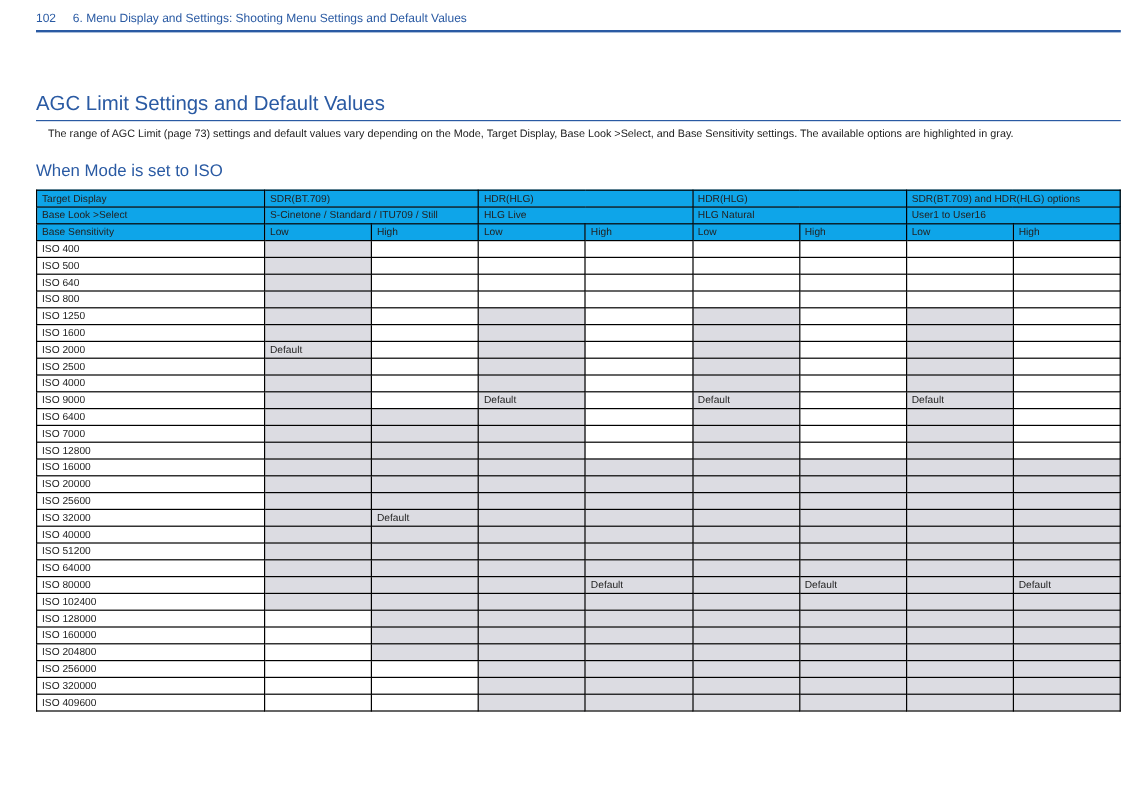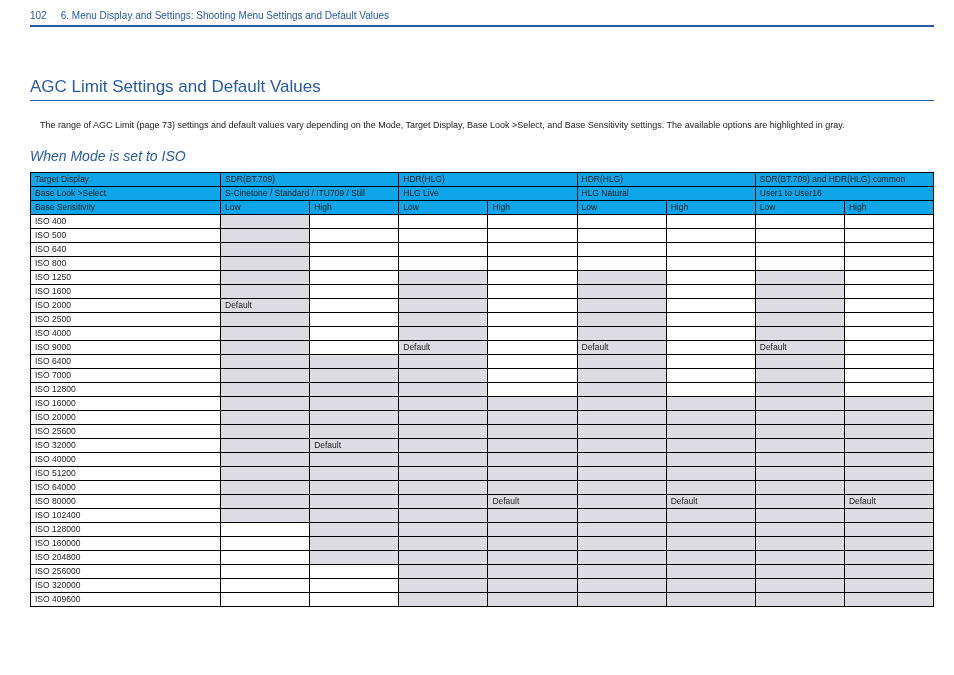--- a/index.html
+++ b/index.html
@@ -27,34 +27,33 @@
     color: #2a5aa3;
   }
   .hdr-line .pnum { font-size: 10px; }
   .hdr-line .path { font-size: 10px; }
   h2.sect {
     font-weight: 400;
     color: #2a5aa3;
     font-size: 17px;
     border-bottom: 1px solid #2a5aa3;
     padding-bottom: 3px;
-    margin: 0 0 18px 0;
+    margin: 0 0 4px 0;
   }
   p.intro {
     font-size: 9px;
     line-height: 1.4;
     margin: 0 0 16px 10px;
     color: #222;
   }
   h3.sub {
     font-weight: 400;
     color: #2a5aa3;
     font-size: 14px;
     margin: 0 0 8px 0;
-    font-style: italic;
   }
   table.grid {
     border-collapse: collapse;
     width: 100%;
     table-layout: fixed;
     font-size: 8.5px;
   }
   table.grid td, table.grid th {
     border: 1px solid #000;
     padding: 1px 4px;
@@ -95,21 +94,21 @@
         <col class="c">
         <col class="c">
         <col class="c">
     </colgroup>
     <tbody>
         <tr class="hdr-row">
           <td>Target Display</td>
           <td colspan="2">SDR(BT.709)</td>
           <td colspan="2">HDR(HLG)</td>
           <td colspan="2">HDR(HLG)</td>
-          <td colspan="2">SDR(BT.709) and HDR(HLG) common</td>
+          <td colspan="2">SDR(BT.709) and HDR(HLG) options</td>
         </tr>
         <tr class="hdr-row">
           <td>Base Look &gt;Select</td>
           <td colspan="2">S-Cinetone / Standard / ITU709 / Still</td>
           <td colspan="2">HLG Live</td>
           <td colspan="2">HLG Natural</td>
           <td colspan="2">User1 to User16</td>
         </tr>
         <tr class="hdr-row">
           <td>Base Sensitivity</td>

